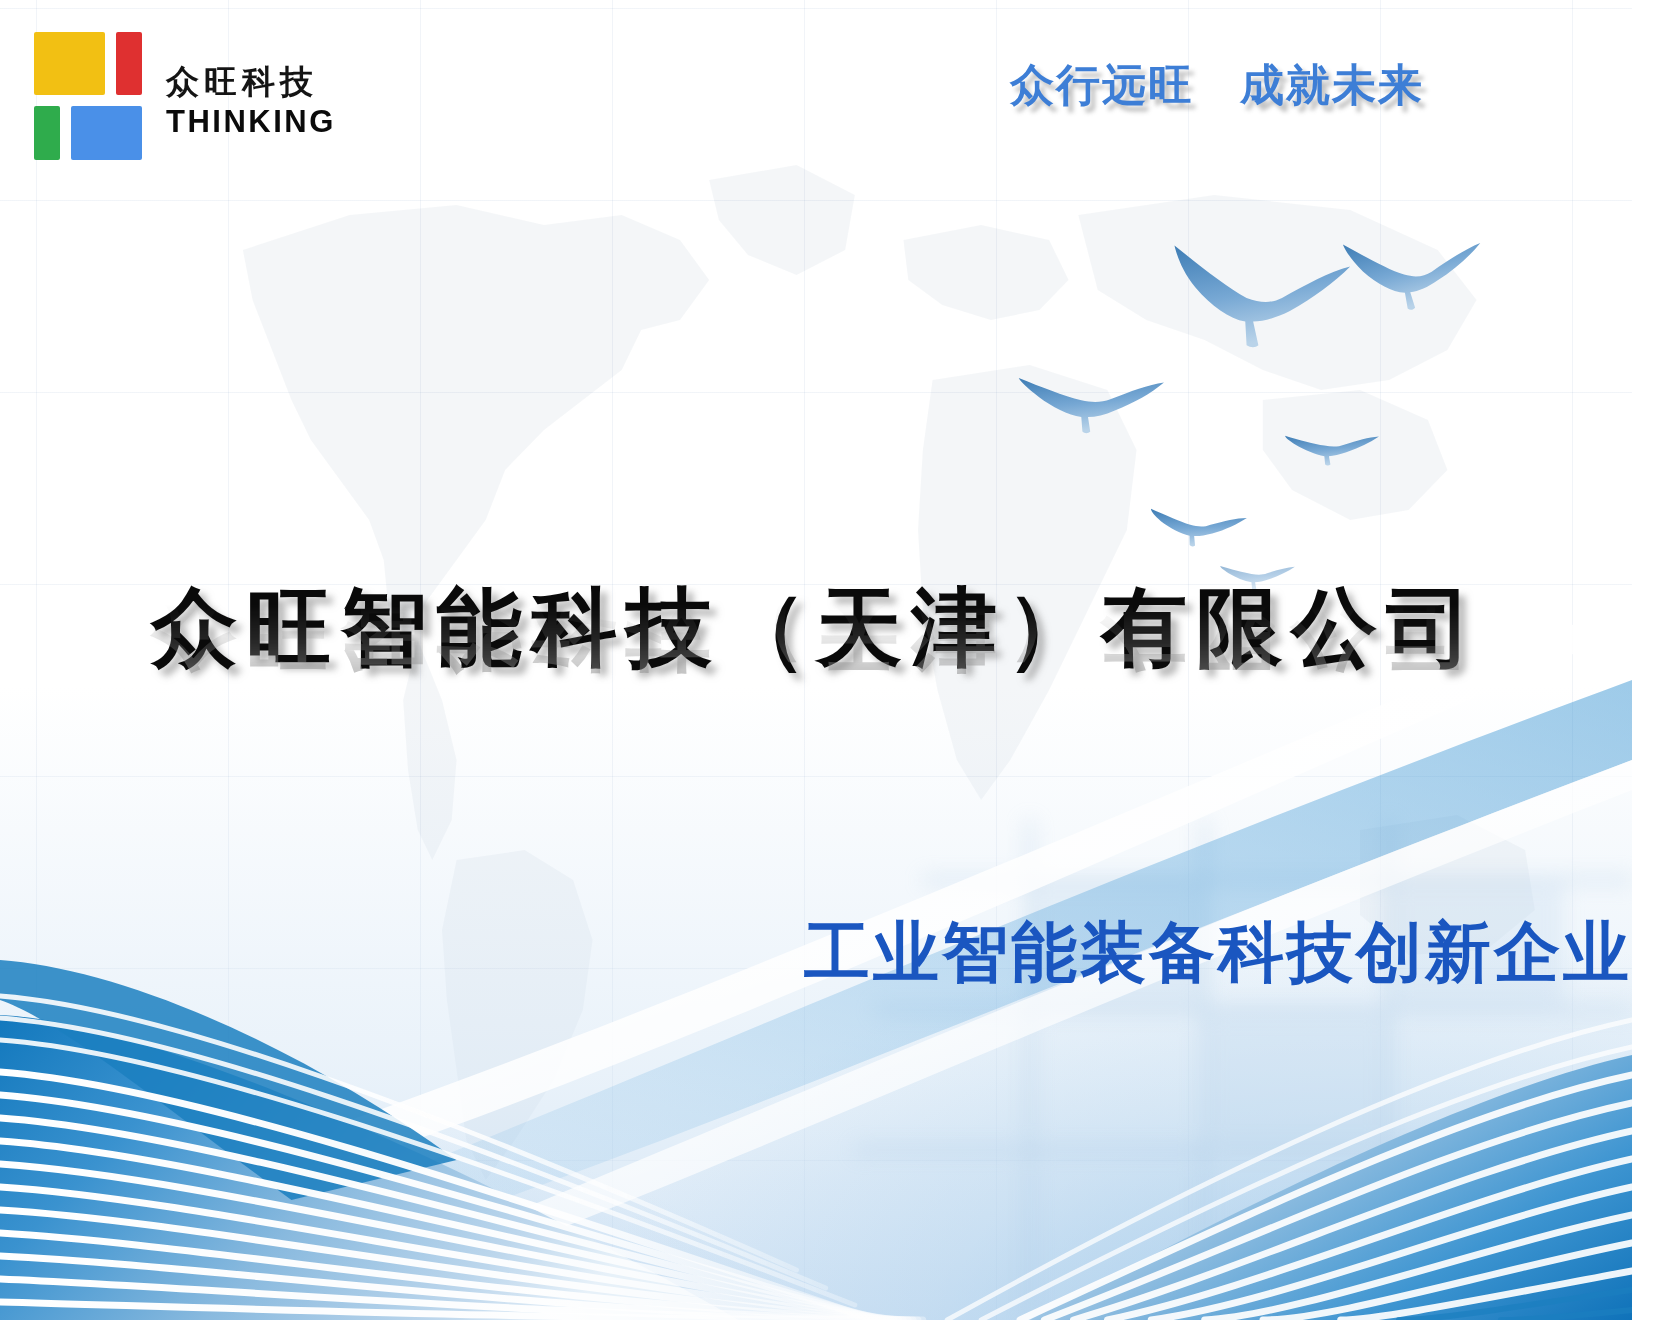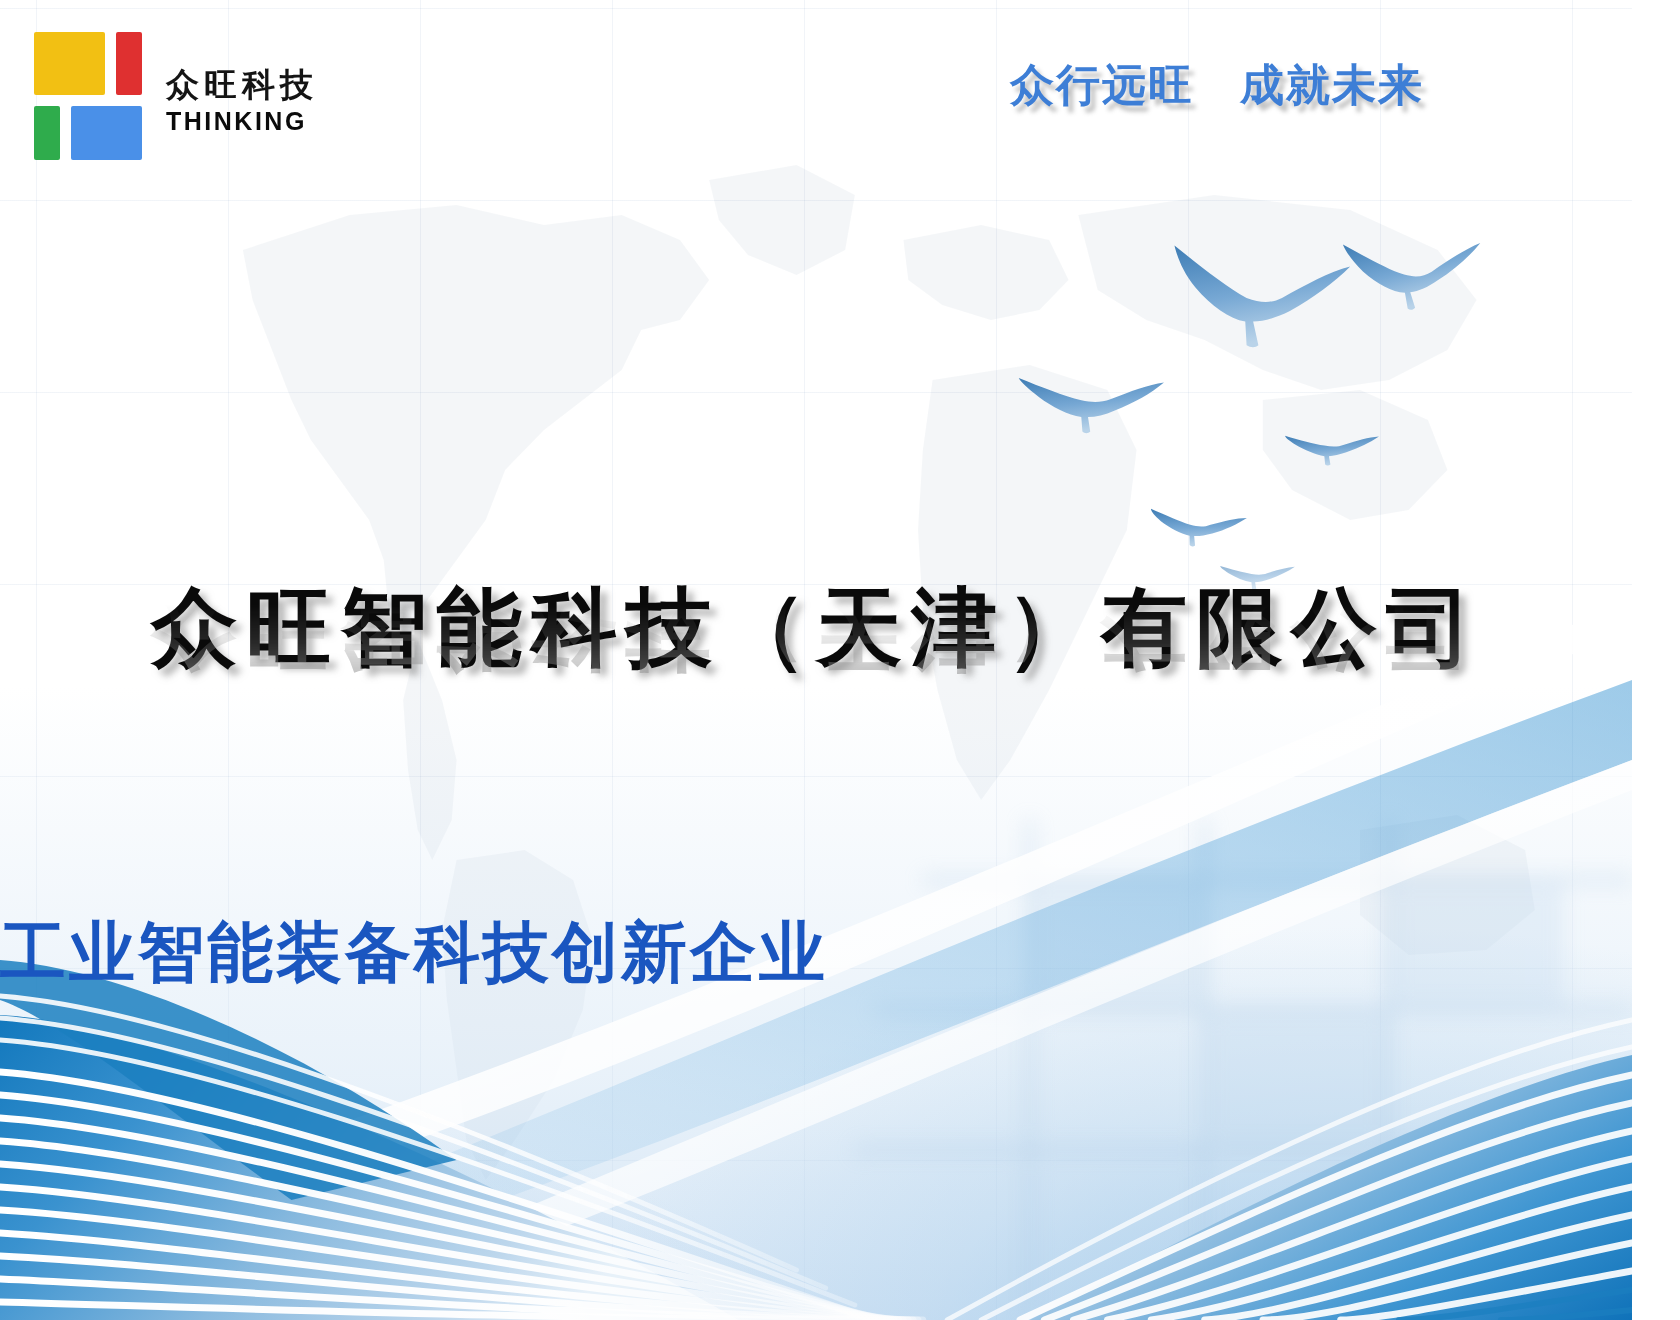--- a/index.html
+++ b/index.html
@@ -94,21 +94,21 @@
   .logo-cn {
     font-family: "DejaVu Sans", "Liberation Sans", sans-serif;
     font-size: 33px;
     font-weight: 600;
     letter-spacing: 5px;
     color: #141414;
     line-height: 1;
   }
   .logo-en {
     font-family: "Liberation Sans", sans-serif;
-    font-size: 25px;
+    font-size: 31px;
     font-weight: 900;
     letter-spacing: 2.5px;
     color: #0b0b0b;
     line-height: 1;
   }
 
   .tagline {
     position: absolute;
     right: 208px;
     top: 56px;
@@ -154,21 +154,21 @@
     mask-image: linear-gradient(to bottom, rgba(0,0,0,0.62) 0%, rgba(0,0,0,0.22) 42%, rgba(0,0,0,0) 78%);
     opacity: 0.95;
   }
 
   
   .subtitle {
     position: absolute;
     left: 0; right: 0;
     top: 908px;
     z-index: 30;
-    text-align: left;
+    text-align: right;
     font-family: Liberation Serif, serif;
     font-size: 66px;
     font-weight: 700;
     letter-spacing: 3px;
     color: #1a56c0;
     white-space: pre;
   }
 </style>
 </head>
 <body>

